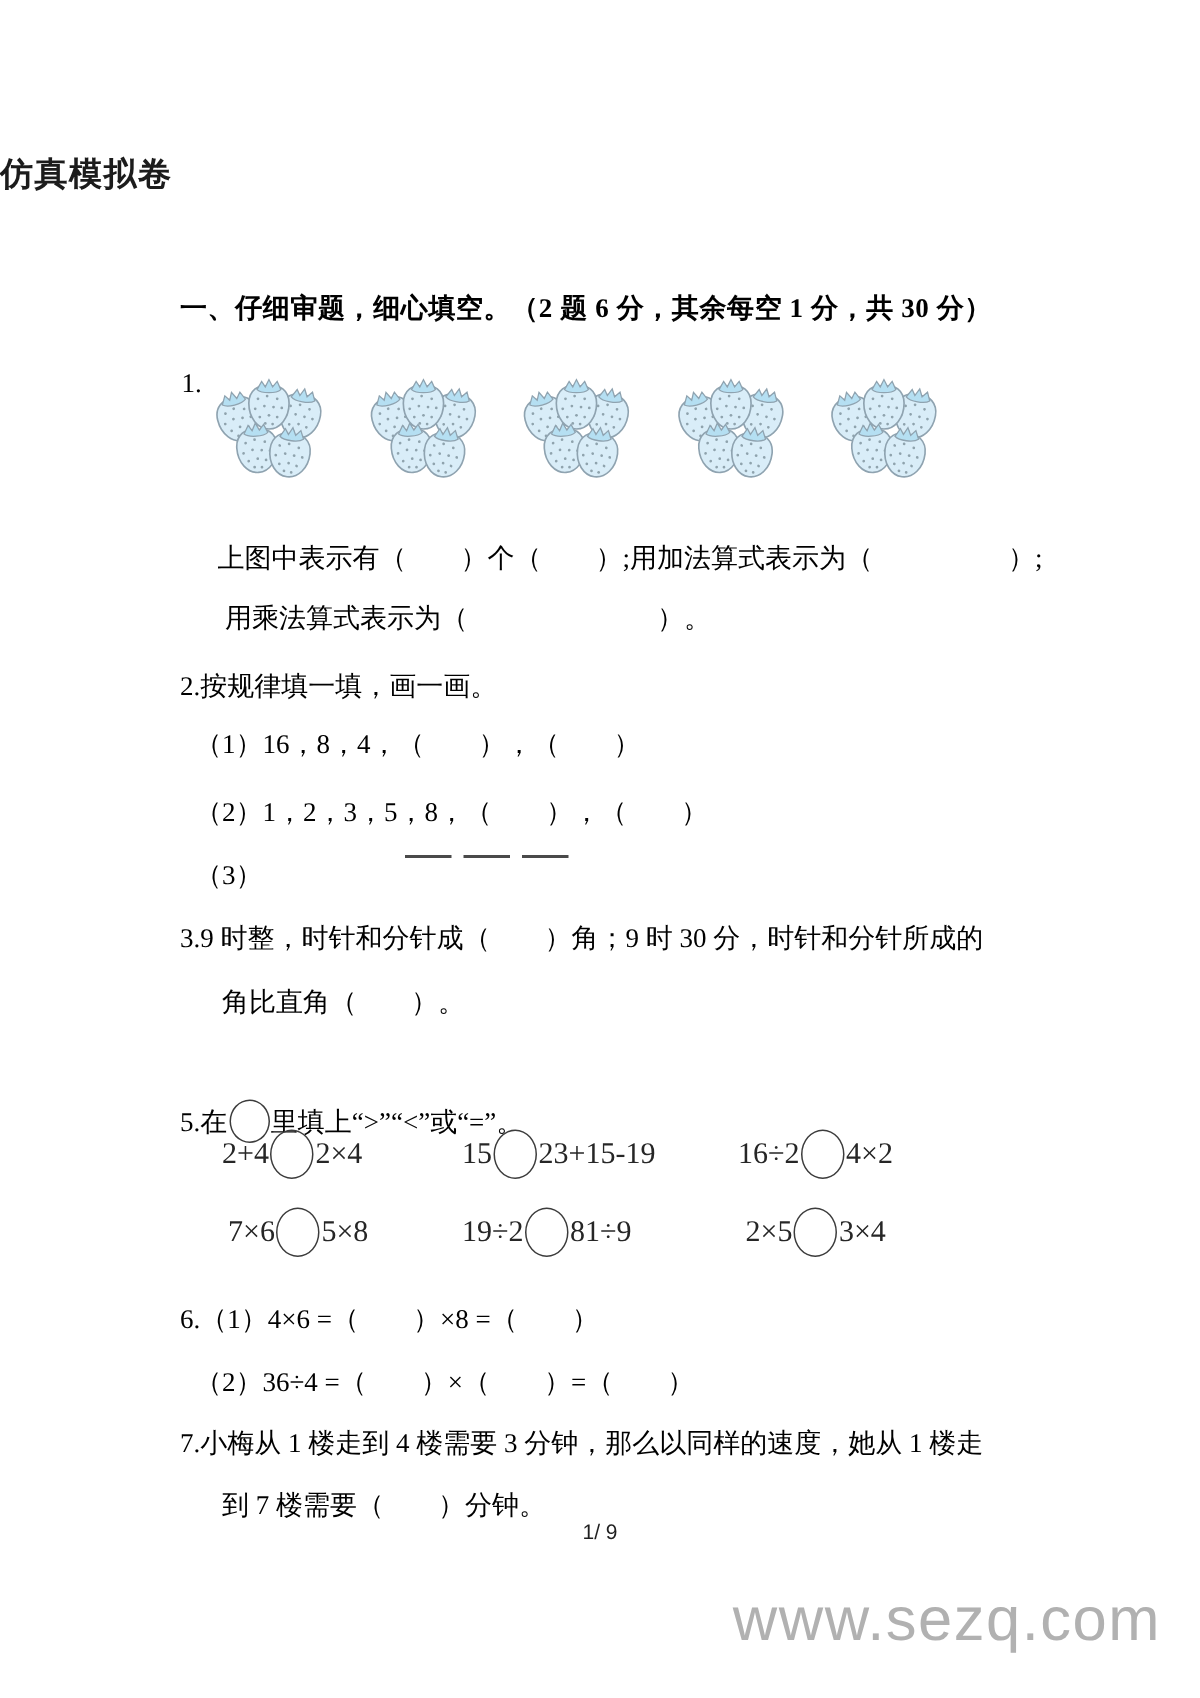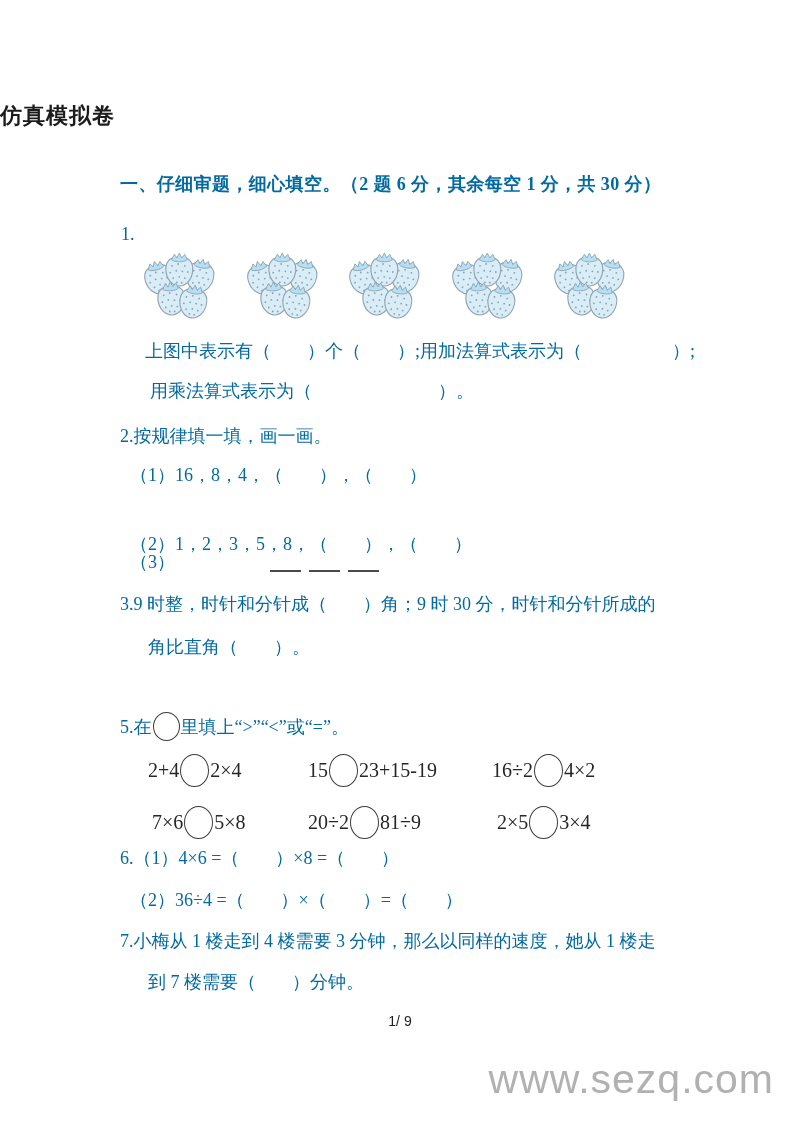--- a/index.html
+++ b/index.html
@@ -20,37 +20,38 @@
     font-weight: 700;
     font-family: "Liberation Sans", "DejaVu Sans", sans-serif;
     letter-spacing: 1px;
     color: #1c1c1c;
   }
   .t {
     position: absolute;
     font-size: 18px;
     line-height: 24px;
     white-space: nowrap;
-    color: #0369a1;
+    color: #000000;
+    margin-top: 21px;
   }
   .sec-head { top: 172px; left: 120px; font-weight: 600; letter-spacing: 0.4px; }
   .q1-num  { top: 222px; left: 121px; }
   .fruit-row {
     position: absolute;
     top: 249px; left: 140px; width: 502px; height: 80px;
     display: flex;
     justify-content: space-between;
     align-items: flex-start;
   }
   .fruit-row svg { display: block; }
   .q1l1 { top: 339px; left: 145px; }
   .q1l2 { top: 379px; left: 150px; }
   .q2h  { top: 424px; left: 120px; }
   .q2i1 { top: 463px; left: 130px; }
-  .q2i2 { top: 532px; left: 130px; }
+  .q2i2 { top: 508px; left: 130px; }
   .q2i3 { top: 550px; left: 130px; }
   .blanks { position: absolute; top: 558px; left: 270px; }
   .blank-line {
     display: inline-block;
     width: 31px; height: 14px;
     border-bottom: 2px solid #4a4a4a;
     margin-right: 8px;
   }
   .q3l1 { top: 592px; left: 120px; }
   .q3l2 { top: 635px; left: 148px; }
@@ -553,21 +554,21 @@
 
   <div class="t q5h">
     <span>5.在</span><span class="cmp-circle"></span><span>里填上“&gt;”“&lt;”或“=”。</span>
   </div>
 
   <div class="q5-grid" id="q5-grid">
       <div class="cmp-cell"><span>2+4</span><span class="cmp-circle"></span><span>2×4</span></div>
       <div class="cmp-cell"><span>15</span><span class="cmp-circle"></span><span>23+15-19</span></div>
       <div class="cmp-cell"><span>16÷2</span><span class="cmp-circle"></span><span>4×2</span></div>
       <div class="cmp-cell"><span>7×6</span><span class="cmp-circle"></span><span>5×8</span></div>
-      <div class="cmp-cell"><span>20÷2</span><span class="cmp-circle"></span><span>81÷9</span></div>
+      <div class="cmp-cell"><span>19÷2</span><span class="cmp-circle"></span><span>81÷9</span></div>
       <div class="cmp-cell"><span>2×5</span><span class="cmp-circle"></span><span>3×4</span></div>
     </div>
 
   <div class="t q6i1">6.（1）4×6 =（　　）×8 =（　　）</div>
   <div class="t q6i2">（2）36÷4 =（　　）×（　　）=（　　）</div>
 
   <div class="t q7l1">7.小梅从 1 楼走到 4 楼需要 3 分钟，那么以同样的速度，她从 1 楼走</div>
   <div class="t q7l2">到 7 楼需要（　　）分钟。</div>
 
   <div class="page-num">1/ 9</div>

